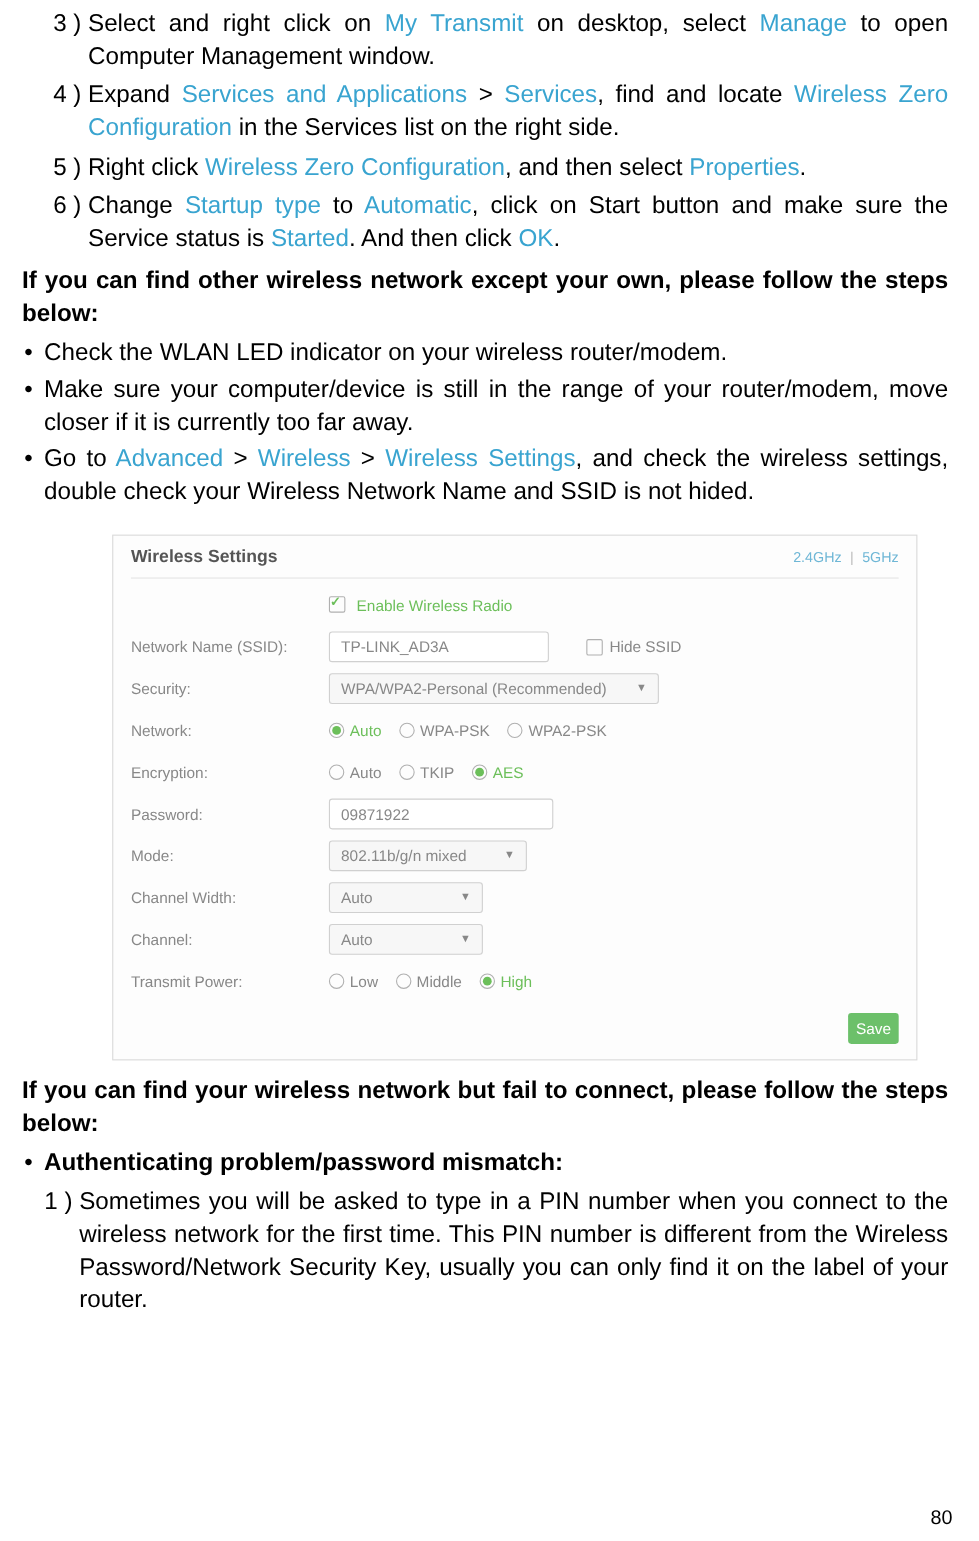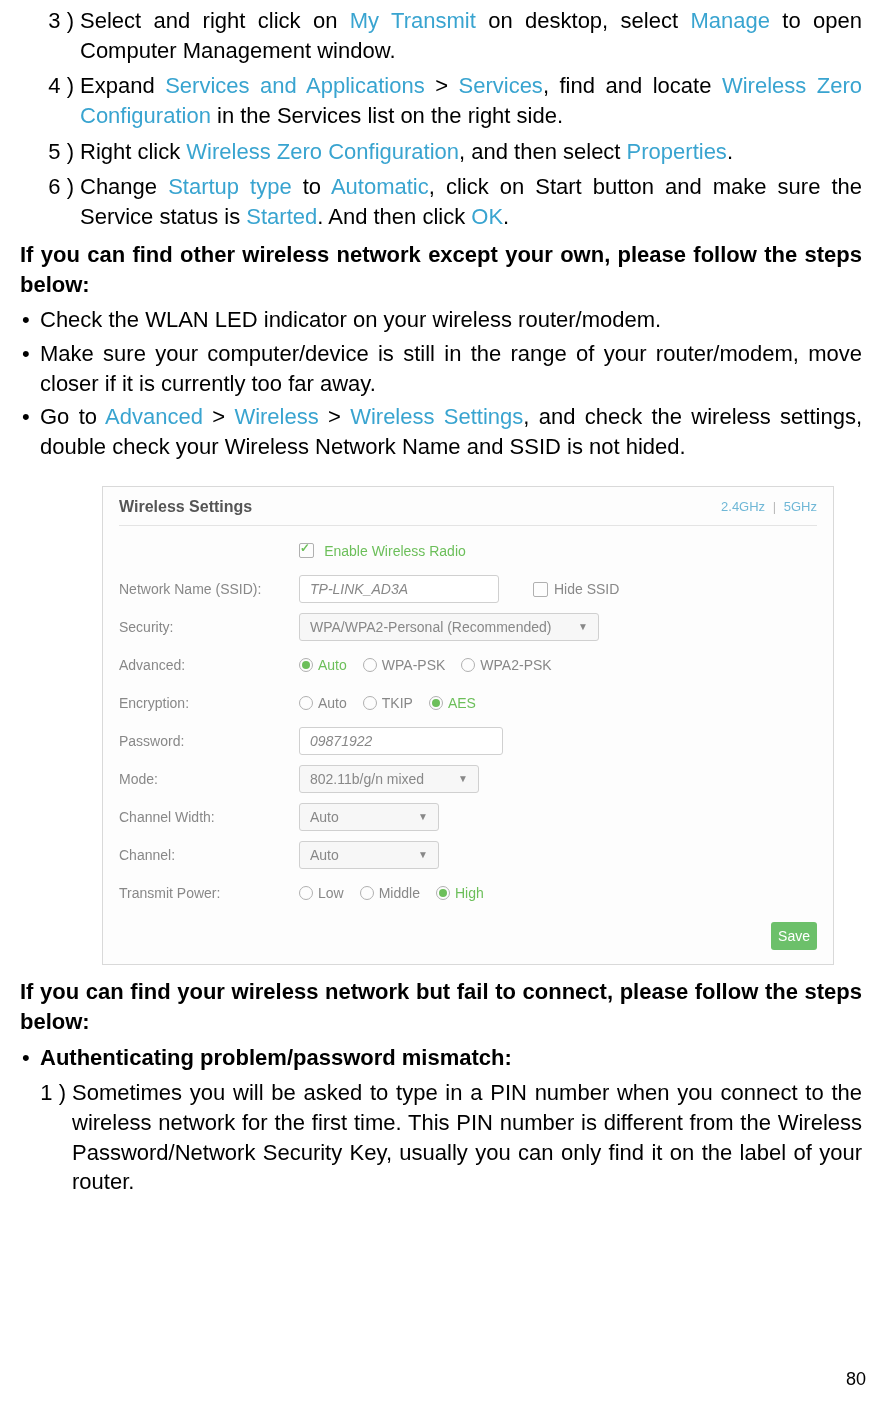--- a/index.html
+++ b/index.html
@@ -119,21 +119,20 @@
     border-radius: 3px;
     height: 28px;
     padding: 0 10px;
     font-size: 14px;
     color: #888;
     background: #fff;
     box-sizing: border-box;
     width: 200px;
     display: flex;
     align-items: center;
-    font-style: italic;
   }
   .ws-select {
     border: 1px solid #d0d0d0;
     border-radius: 3px;
     height: 28px;
     padding: 0 10px;
     font-size: 14px;
     color: #888;
     background: #f7f7f7;
     box-sizing: border-box;
@@ -267,21 +266,21 @@
         <div class="ws-label">Security:</div>
         <div class="ws-field">
           <div class="ws-select" style="width:300px">
             <span>WPA/WPA2-Personal (Recommended)</span>
               <span class="caret">▼</span>
           </div>
         </div>
       </div>
 
       <div class="ws-row">
-        <div class="ws-label">Advanced:</div>
+        <div class="ws-label">Network:</div>
         <div class="ws-field">
           <span class="radio-opt sel">
               <span class="ws-radio checked"></span>
               <span>Auto</span>
             </span>
           <span class="radio-opt">
               <span class="ws-radio"></span>
               <span>WPA-PSK</span>
             </span>
           <span class="radio-opt">

